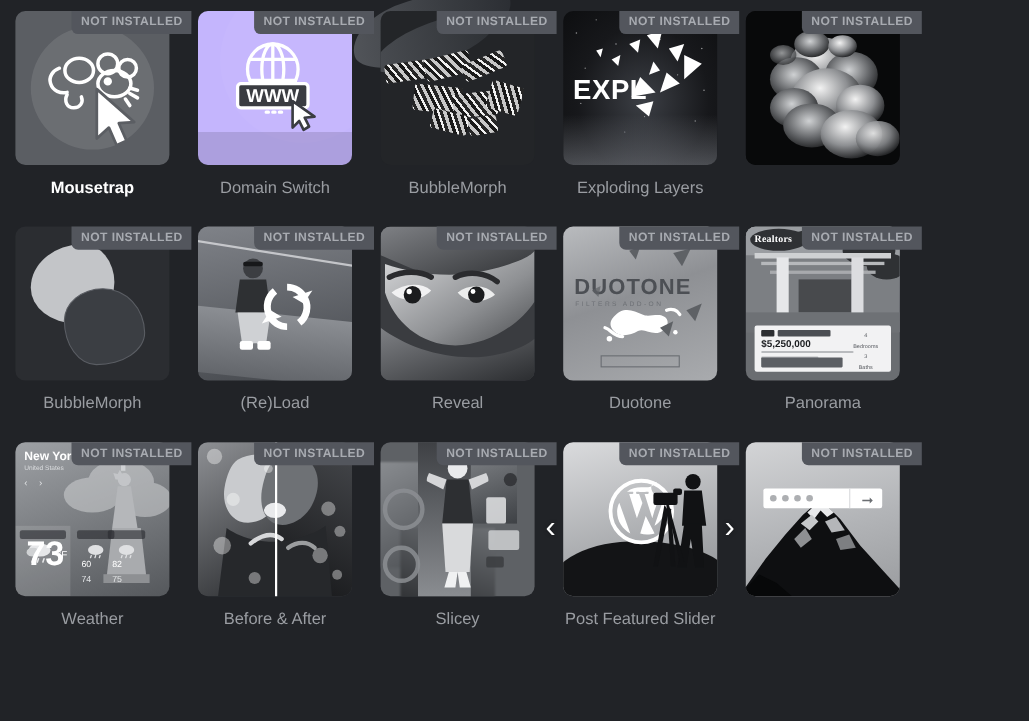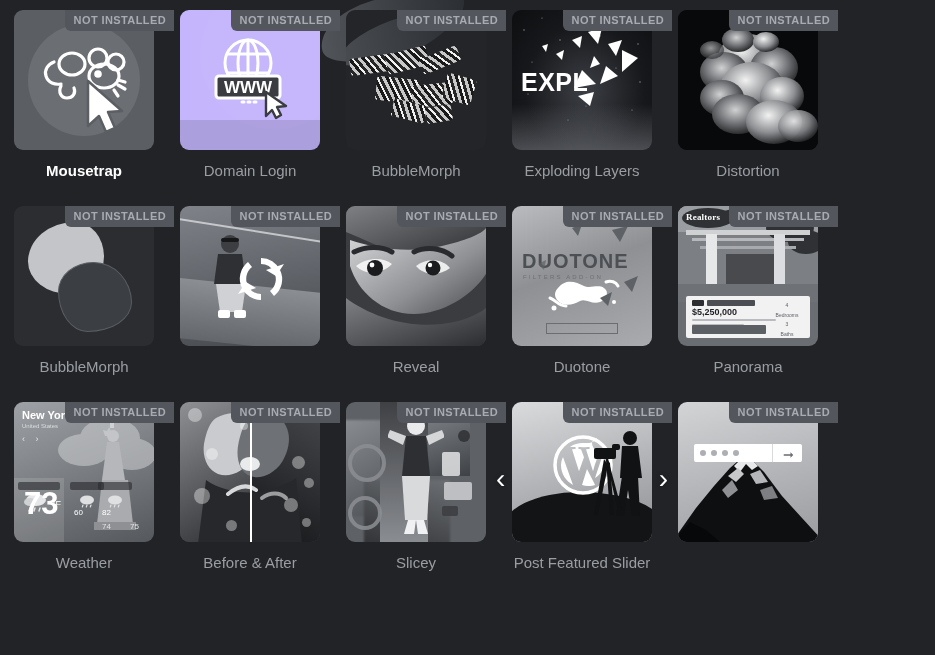--- a/index.html
+++ b/index.html
@@ -224,21 +224,21 @@
     background: rgba(255,255,255,.13);
   }
   .wx-col {
     position: absolute; bottom: 0; width: 42px; height: 64px;
   }
   .wx-pill {
     position: absolute; top: 4px; left: 4px; right: 4px; height: 8px;
     background: rgba(40,42,46,.62); border-radius: 2px;
   }
   .wx-hi { position: absolute; left: 8px; top: 30px; color: #fff; font-size: 8px; }
-  .wx-lo { position: absolute; left: 8px; top: 44px; color: #e0e2e4; font-size: 8px; margin-left: 28px; }
+  .wx-lo { position: absolute; left: 8px; top: 44px; color: #e0e2e4; font-size: 8px; }
   .statue { position: absolute; right: 16px; top: 4px; }
 
   
   .t-ba { background: #3a3c40; }
   .ba-left, .ba-right { position: absolute; top: 0; bottom: 0; width: 50%; }
   .ba-left { left: 0; background: linear-gradient(150deg,#8e9094,#2c2e31); }
   .ba-right { right: 0; background: linear-gradient(210deg,#46484c,#141517); }
   .ba-divider { position: absolute; left: 50%; top: -6px; bottom: -6px; width: 2px; background: #fff; }
   .bokeh { position: absolute; border-radius: 50%; background: rgba(255,255,255,.38); }
 
@@ -320,21 +320,21 @@
           <ellipse cx="40" cy="27" rx="10" ry="23"></ellipse>
           <path d="M18 18h44M18 37h44M40 4v46"></path>
           <rect x="8" y="40" width="64" height="22" rx="3" fill="#3a3c41"></rect>
           <text x="40" y="57" font-size="17" font-weight="bold" fill="#fff" text-anchor="middle" font-family="Liberation Sans, sans-serif" stroke="none">WWW</text>
           <path d="M34 66h2M40 66h2M46 66h2" stroke-linecap="round"></path>
           <path d="M58 56 L58 80 L64 74 L68 82 L73 79 L69 71 L78 70 Z" fill="#fff" stroke="#3a3c41" stroke-width="2.4" stroke-linejoin="round"></path>
         </svg>
       </div>
       <div class="badge">NOT INSTALLED</div>
     </div>
-    <div class="label">Domain Login</div>
+    <div class="label">Domain Switch</div>
   </div>
 
   <div class="card-cell">
     <div class="thumb-wrap">
       <div class="stroke"></div>
       <div class="thumb t-paint">
         <div class="stroke2"></div>
         <div class="rocks">
           <div class="rock" style="left:4px;  top:46px; width:46px; height:17px; transform:rotate(-8deg);"></div>
           <div class="rock" style="left:40px; top:40px; width:42px; height:20px; transform:rotate(-14deg);"></div>
@@ -423,21 +423,20 @@
             <ellipse cx="96" cy="112" rx="28" ry="22" fill="url(#pf)"></ellipse>
             <ellipse cx="60" cy="30" rx="16" ry="12" fill="url(#pf2)"></ellipse>
             <ellipse cx="88" cy="32" rx="13" ry="10" fill="url(#pf)"></ellipse>
             <ellipse cx="34" cy="40" rx="12" ry="9" fill="url(#pf2)" opacity=".7"></ellipse>
             <ellipse cx="120" cy="116" rx="20" ry="16" fill="url(#pf)" opacity=".85"></ellipse>
           </g>
         </svg>
       </div>
       <div class="badge">NOT INSTALLED</div>
     </div>
-    <div class="label">Distortion</div>
   </div>
 
   <div class="card-cell">
     <div class="thumb-wrap">
       <div class="thumb t-bubble">
         <div class="bub-a"></div>
         <div class="bub-b"></div>
       </div>
       <div class="badge">NOT INSTALLED</div>
     </div>
@@ -461,20 +460,21 @@
           <path d="M29 8a21 21 0 0 1 19 12l-6 2A15 15 0 0 0 29 14z" fill="#fff"></path>
           <polygon points="52,14 44,26 34,20" fill="#fff"></polygon>
           <path d="M29 50a21 21 0 0 1-19-12l6-2a15 15 0 0 0 13 8z" fill="#fff"></path>
           <polygon points="6,44 14,32 24,38" fill="#fff"></polygon>
           <path d="M48 20a21 21 0 0 1-6 26l-4-5a15 15 0 0 0 4-19z" fill="#fff"></path>
           <path d="M10 38a21 21 0 0 1 6-26l4 5a15 15 0 0 0-4 19z" fill="#fff"></path>
         </svg>
       </div>
       <div class="badge">NOT INSTALLED</div>
     </div>
+    <div class="label">(Re)Load</div>
   </div>
 
   <div class="card-cell">
     <div class="thumb-wrap">
       <div class="thumb t-reveal">
         <svg class="face" viewBox="0 0 140 140">
           <defs>
             <linearGradient id="skin" x1="0" y1="0" x2="1" y2="1">
               <stop offset="0%" stop-color="#d9dadc"></stop>
                 <stop offset="60%" stop-color="#8e9093"></stop>

